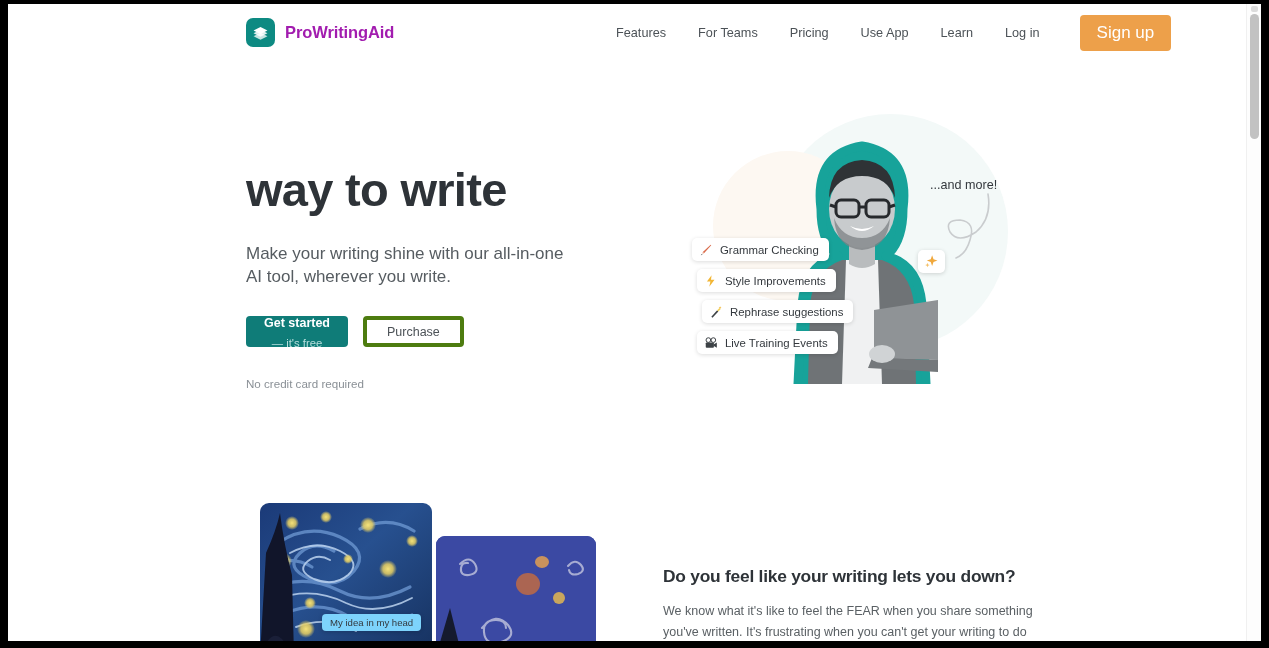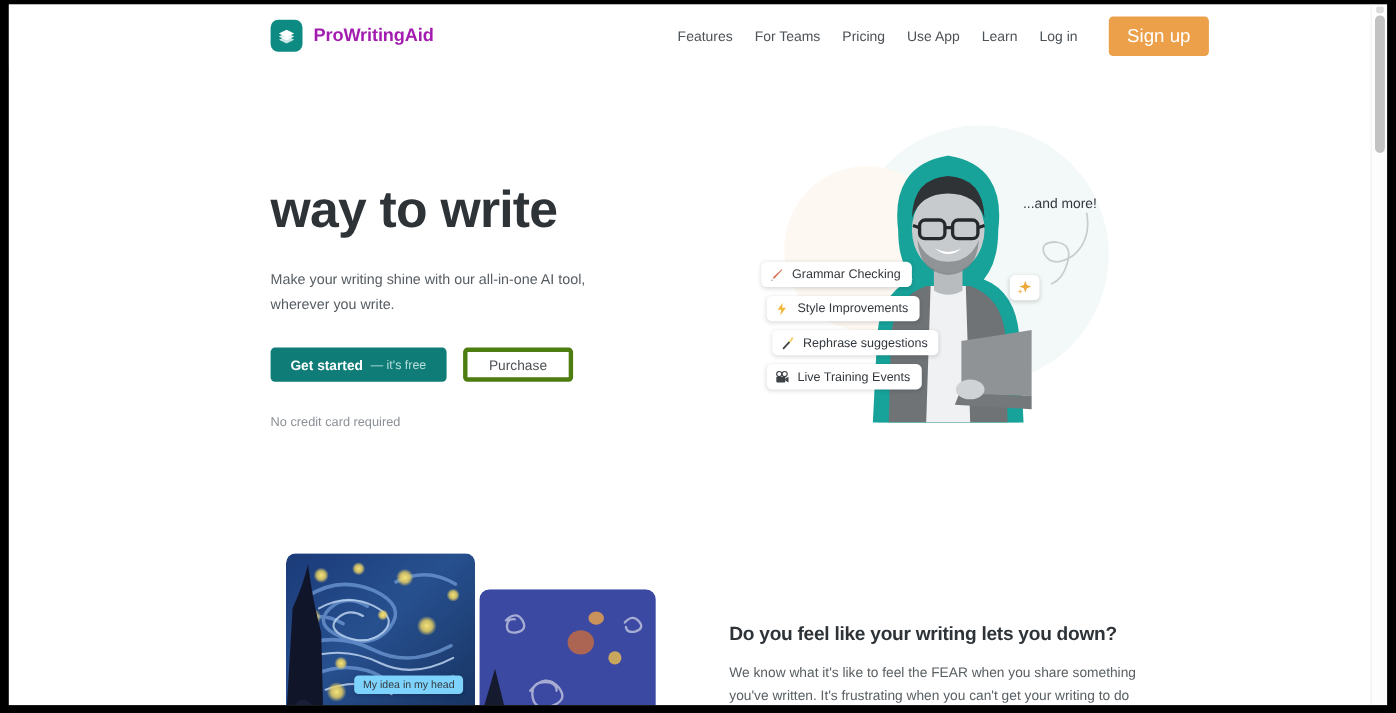--- a/index.html
+++ b/index.html
@@ -86,21 +86,21 @@
     font-weight: bold;
     color: #a21caf;
     letter-spacing: -0.1px;
   }
 
   .nav {
     position: absolute;
     left: 598px;
     display: flex;
     align-items: center;
-    gap: 0px;
+    gap: 12px;
   }
   .nav-link {
     font-size: 12.7px;
     color: #4c5257;
     padding: 6px 10px;
     cursor: pointer;
     white-space: nowrap;
   }
   .btn-signup {
     margin-left: 18px;
@@ -123,21 +123,21 @@
   }
   .hero-title {
     font-size: 47px;
     line-height: 57px;
     font-weight: bold;
     color: #2e3338;
     letter-spacing: -0.7px;
   }
   .hero-sub {
     margin-top: 24px;
-    font-size: 13px;
+    font-size: 17px;
     line-height: 23px;
     color: #565c61;
     width: 330px;
   }
   .hero-actions {
     margin-top: 28px;
     display: flex;
     align-items: center;
     gap: 15px;
   }
@@ -145,20 +145,21 @@
     background: #0f7c78;
     border: none;
     border-radius: 4px;
     padding: 0 18px;
     height: 31px;
     display: flex;
     align-items: center;
     gap: 7px;
     cursor: pointer;
     font-family: "Liberation Sans", sans-serif;
+    flex-direction: column;
   }
   .btn-primary .p-main {
     color: #ffffff;
     font-size: 12.5px;
     font-weight: bold;
   }
   .btn-primary .p-sub {
     color: #b6dedc;
     font-size: 11.3px;
   }

